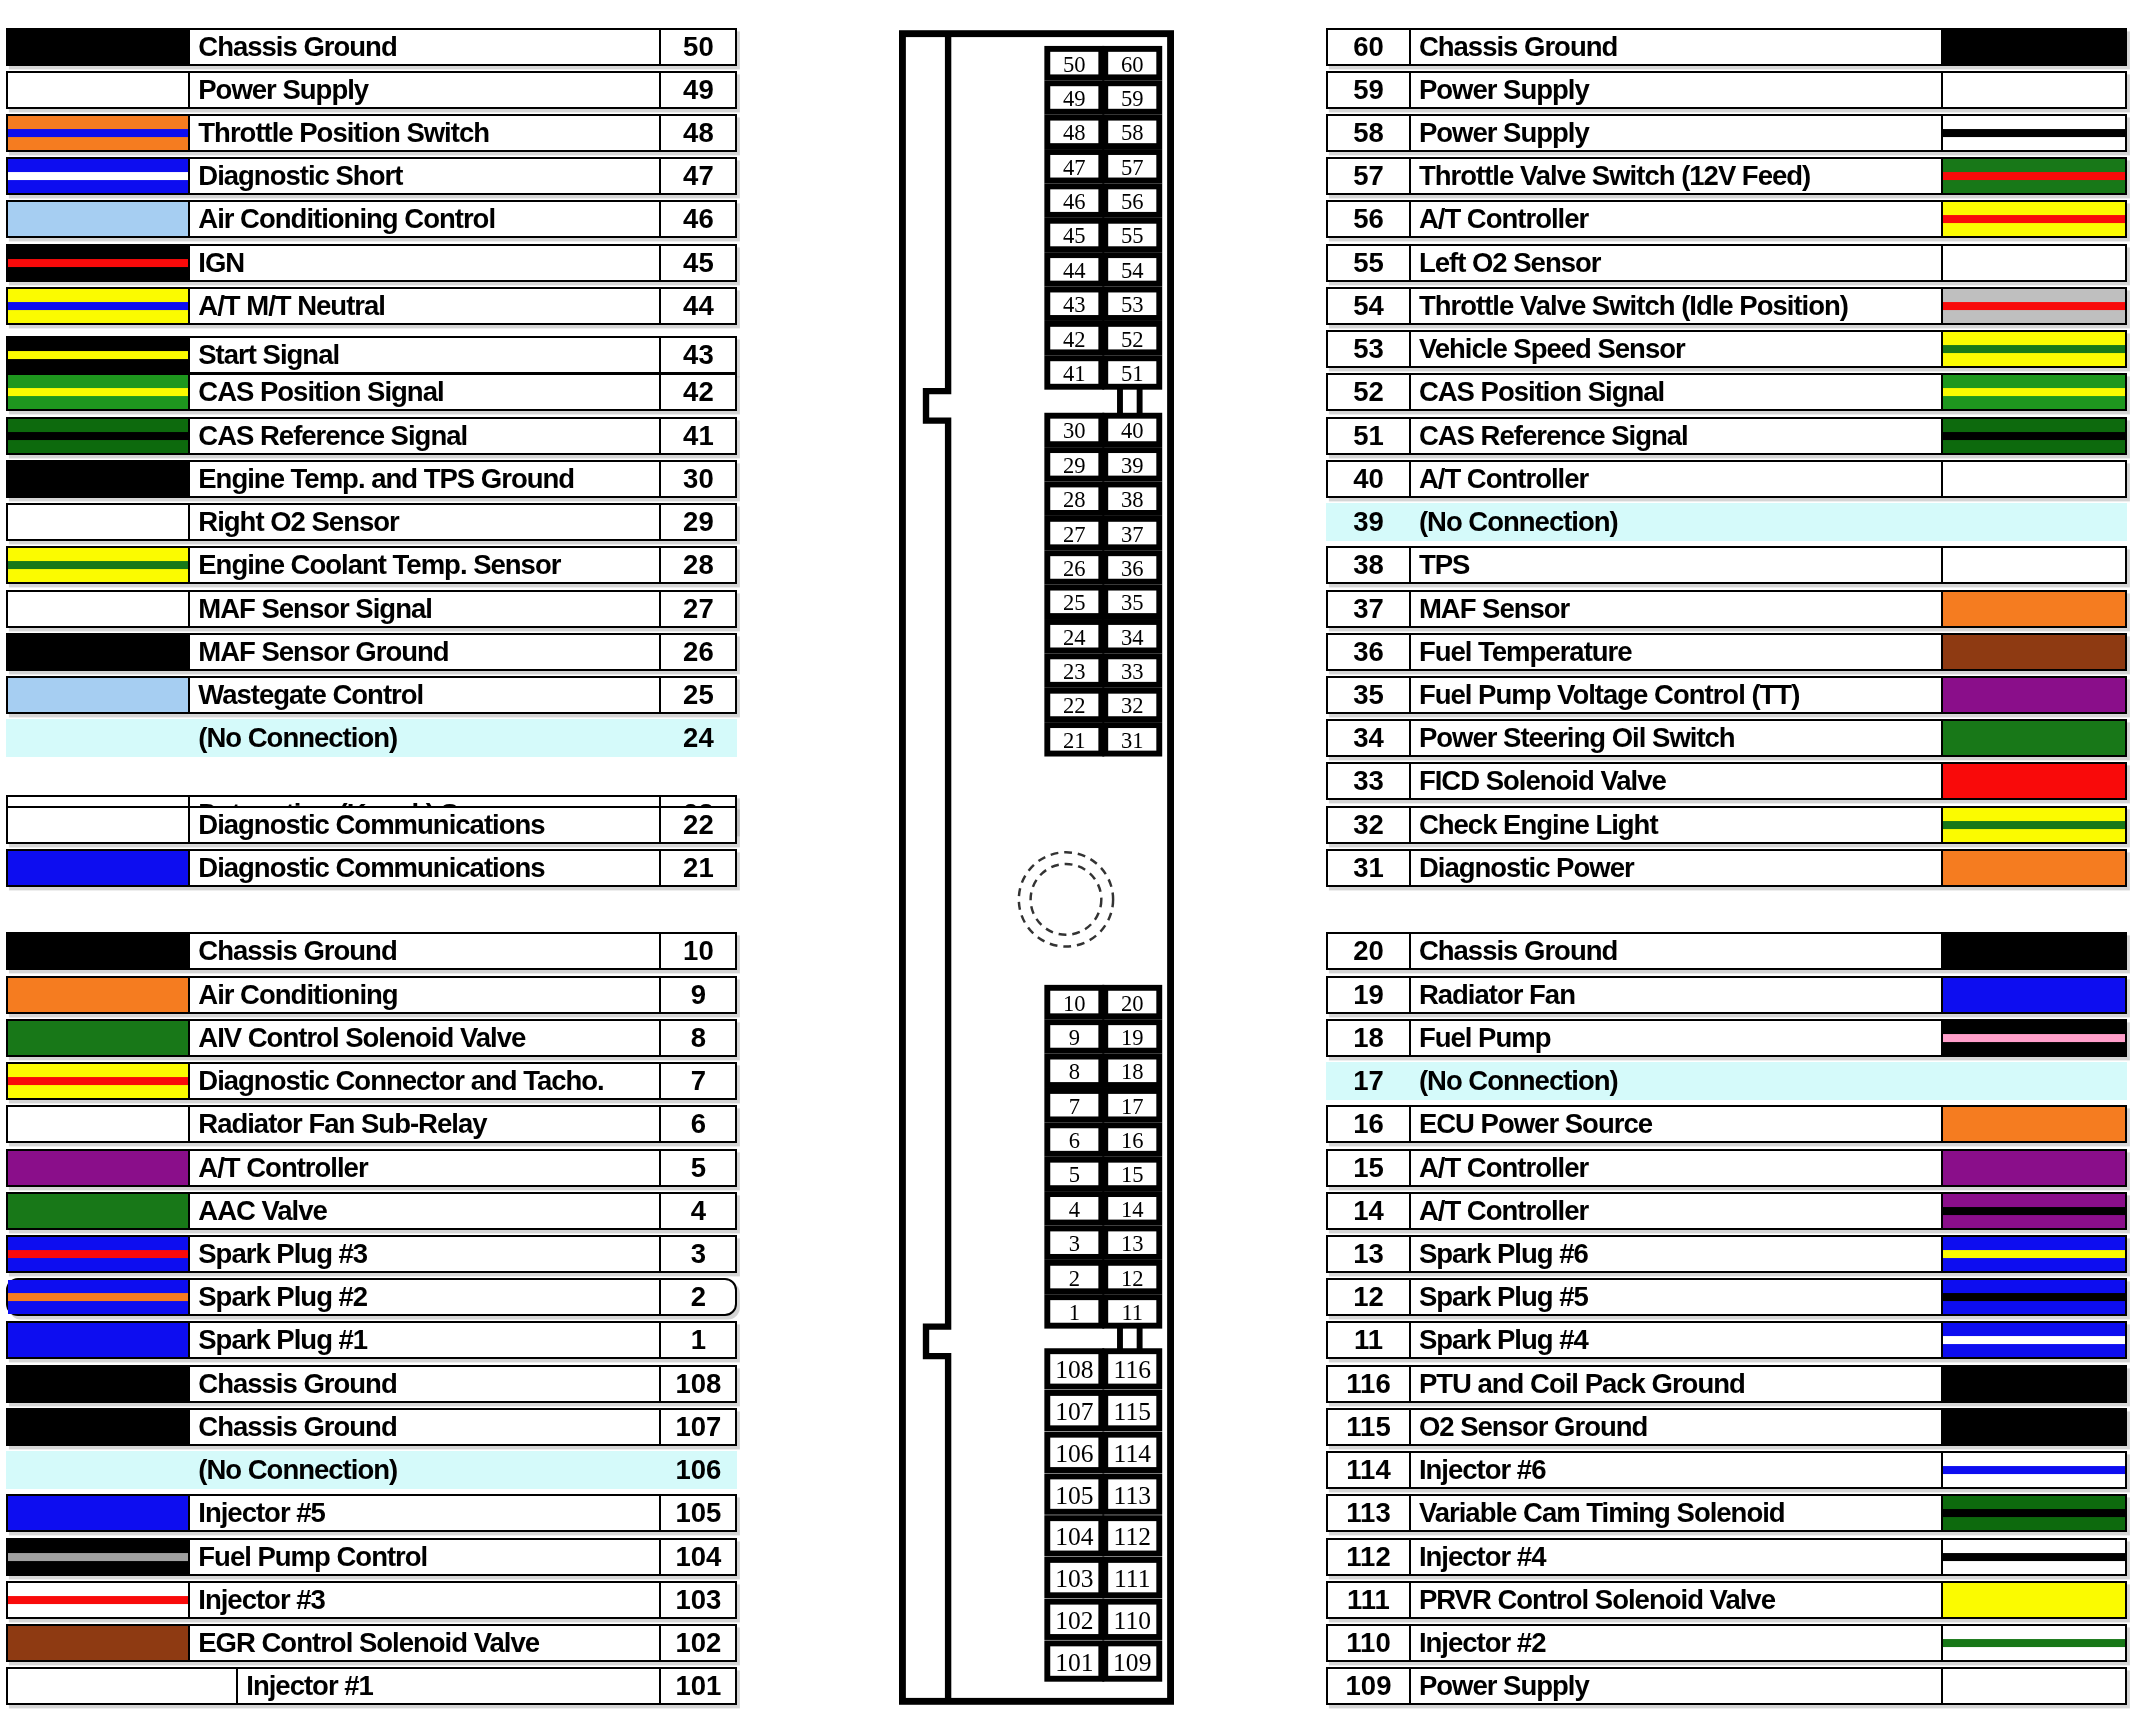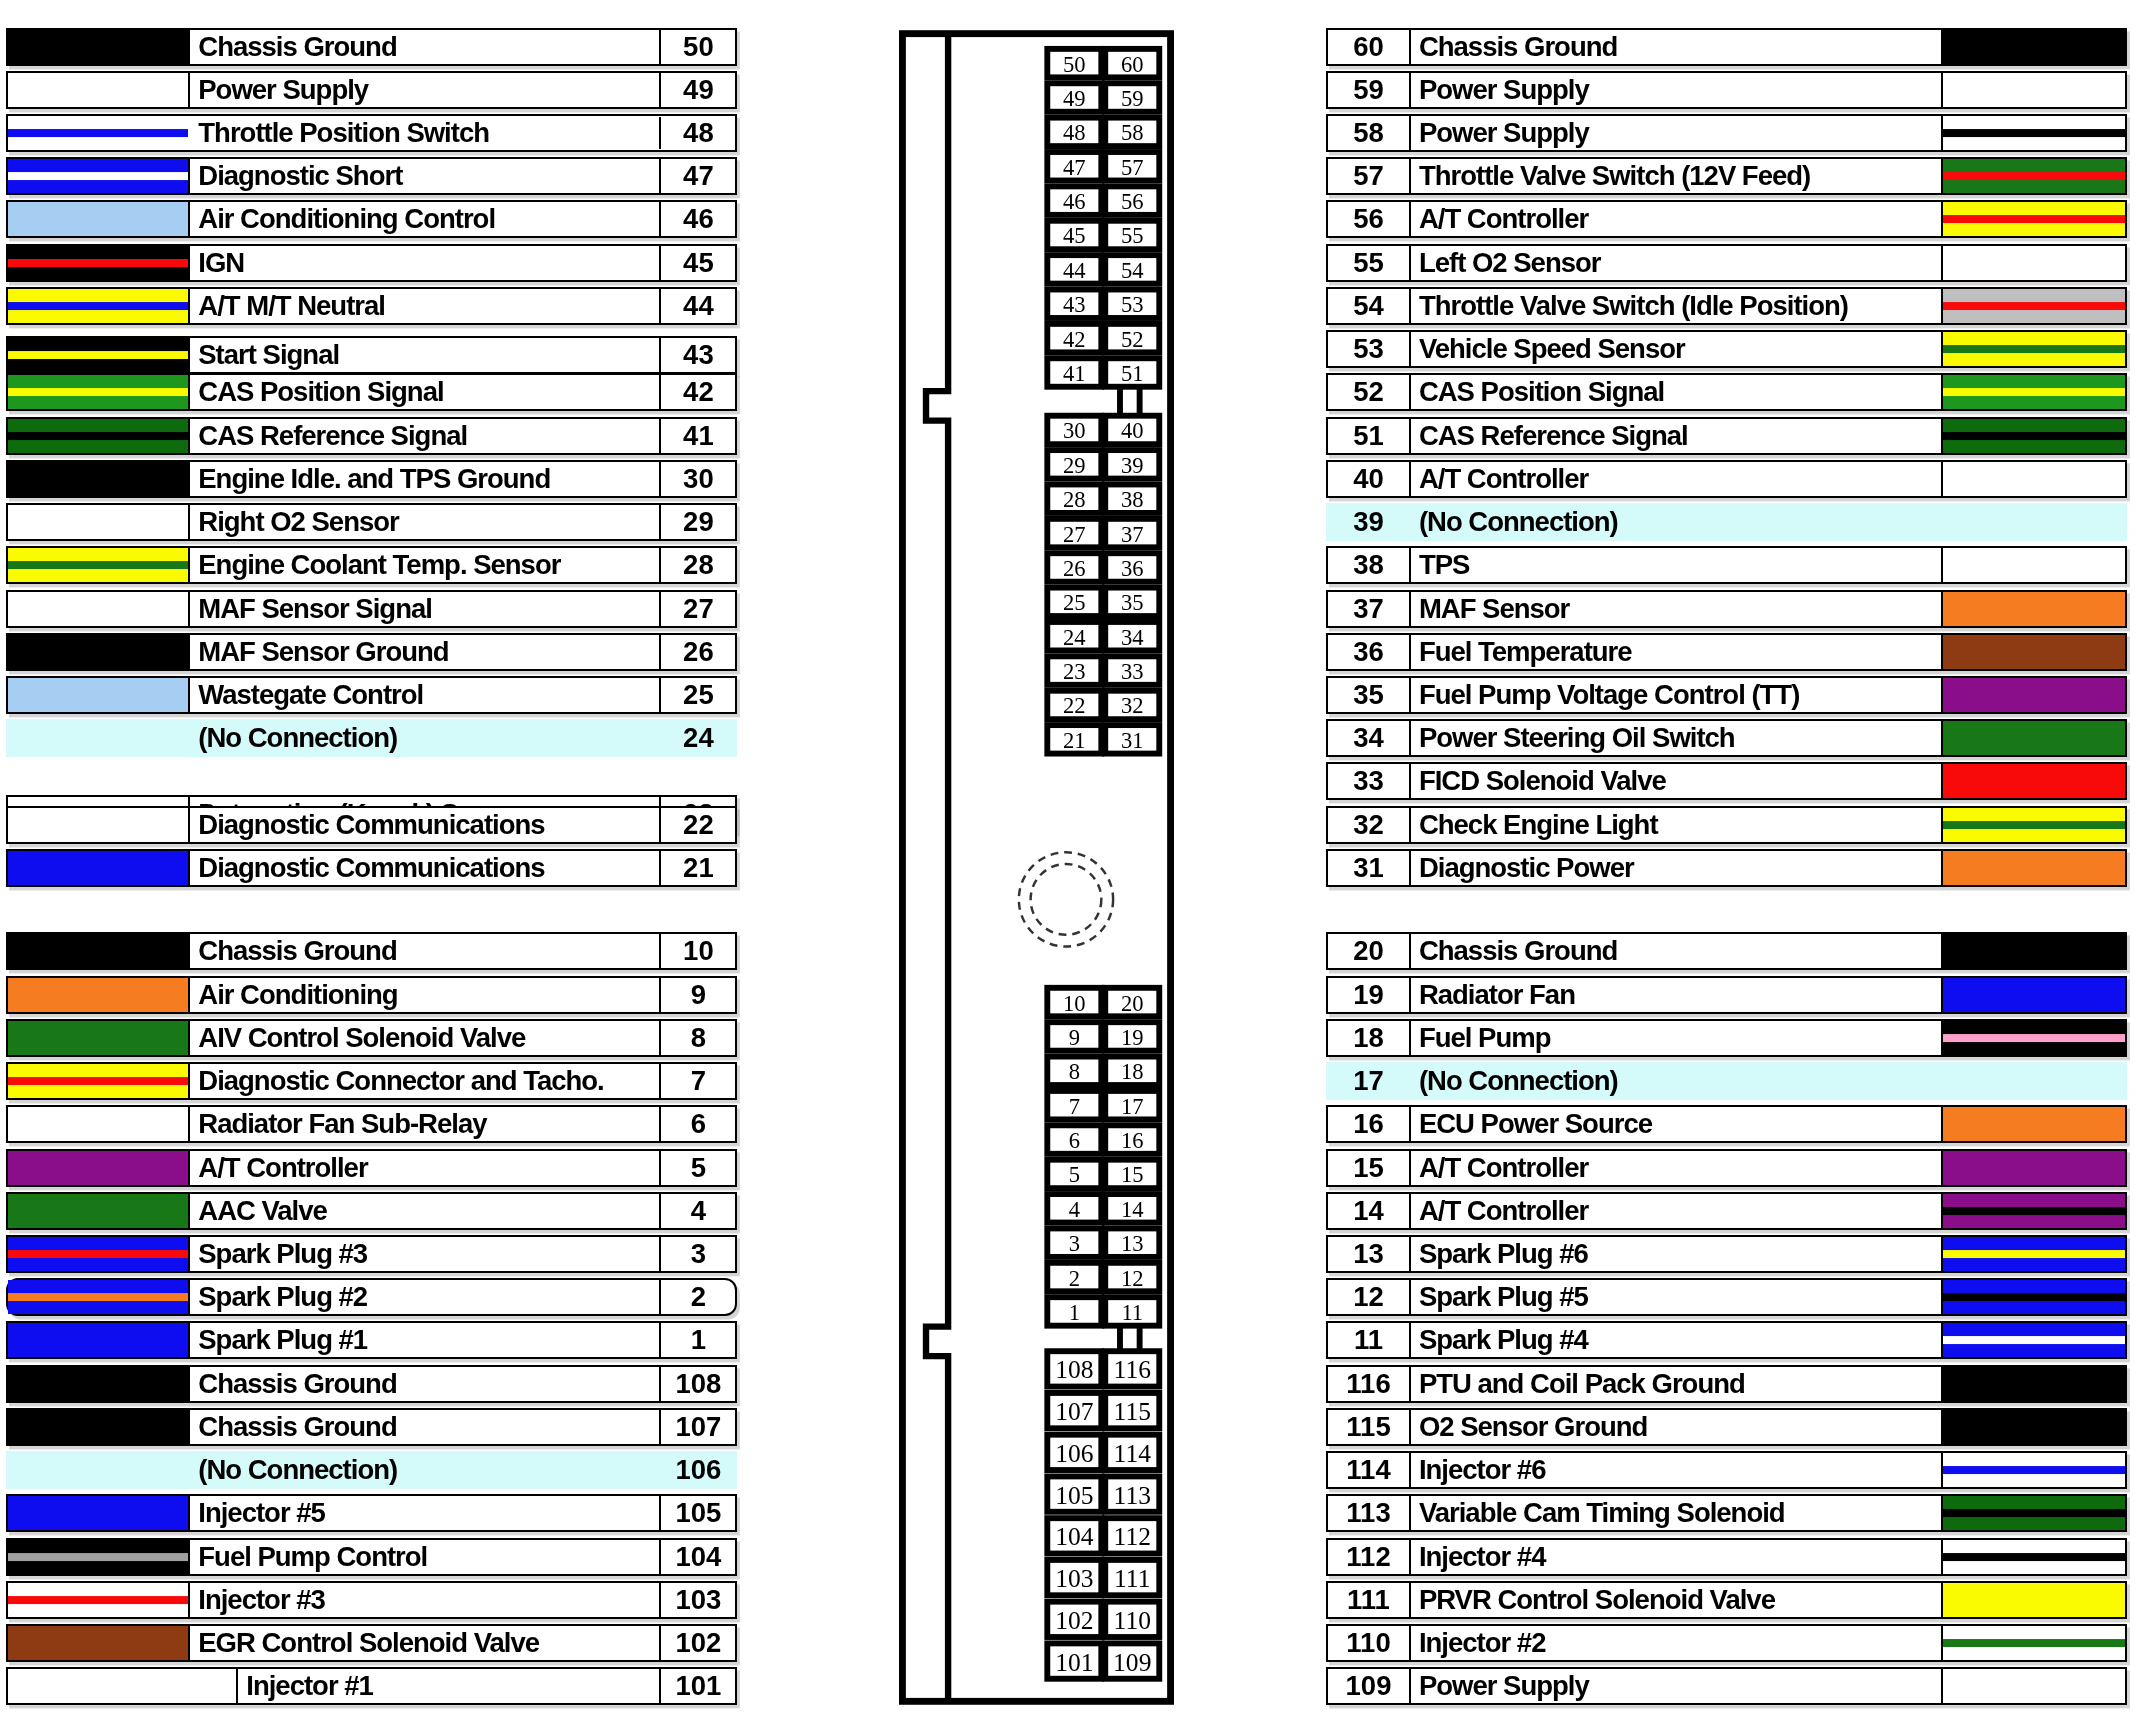--- a/index.html
+++ b/index.html
@@ -50,21 +50,21 @@
       <div class="pin-row row-left" style="top: 27.5px;">
         <div class="swatch" style="background: rgb(0, 0, 0);"></div>
         <div class="plabel">Chassis Ground</div>
         <div class="pnum">50</div>
       </div>
       <div class="pin-row row-left" style="top: 71px;">
         <div class="swatch" style="background: rgb(255, 255, 255);"></div>
         <div class="plabel">Power Supply</div>
         <div class="pnum">49</div>
       </div>
-      <div class="pin-row row-left" style="top: 114px; align-items: center;">
+      <div class="pin-row row-left" style="top: 114px;">
         <div class="swatch" style="background: rgb(245, 124, 32);">
           <div class="stripe" style="background: rgb(13, 13, 240);"></div>
         </div>
         <div class="plabel">Throttle Position Switch</div>
         <div class="pnum">48</div>
       </div>
       <div class="pin-row row-left" style="top: 157px;">
         <div class="swatch" style="background: rgb(13, 13, 240);">
           <div class="stripe" style="background: rgb(255, 255, 255);"></div>
         </div>
@@ -106,21 +106,21 @@
       </div>
       <div class="pin-row row-left" style="top: 417px;">
         <div class="swatch" style="background: rgb(13, 106, 13);">
           <div class="stripe" style="background: rgb(0, 0, 0);"></div>
         </div>
         <div class="plabel">CAS Reference Signal</div>
         <div class="pnum">41</div>
       </div>
       <div class="pin-row row-left" style="top: 460px;">
         <div class="swatch" style="background: rgb(0, 0, 0);"></div>
-        <div class="plabel">Engine Idle. and TPS Ground</div>
+        <div class="plabel">Engine Temp. and TPS Ground</div>
         <div class="pnum">30</div>
       </div>
       <div class="pin-row row-left" style="top: 503px;">
         <div class="swatch" style="background: rgb(255, 255, 255);"></div>
         <div class="plabel">Right O2 Sensor</div>
         <div class="pnum">29</div>
       </div>
       <div class="pin-row row-left" style="top: 546px;">
         <div class="swatch" style="background: rgb(251, 251, 0);">
           <div class="stripe" style="background: rgb(24, 120, 24);"></div>

